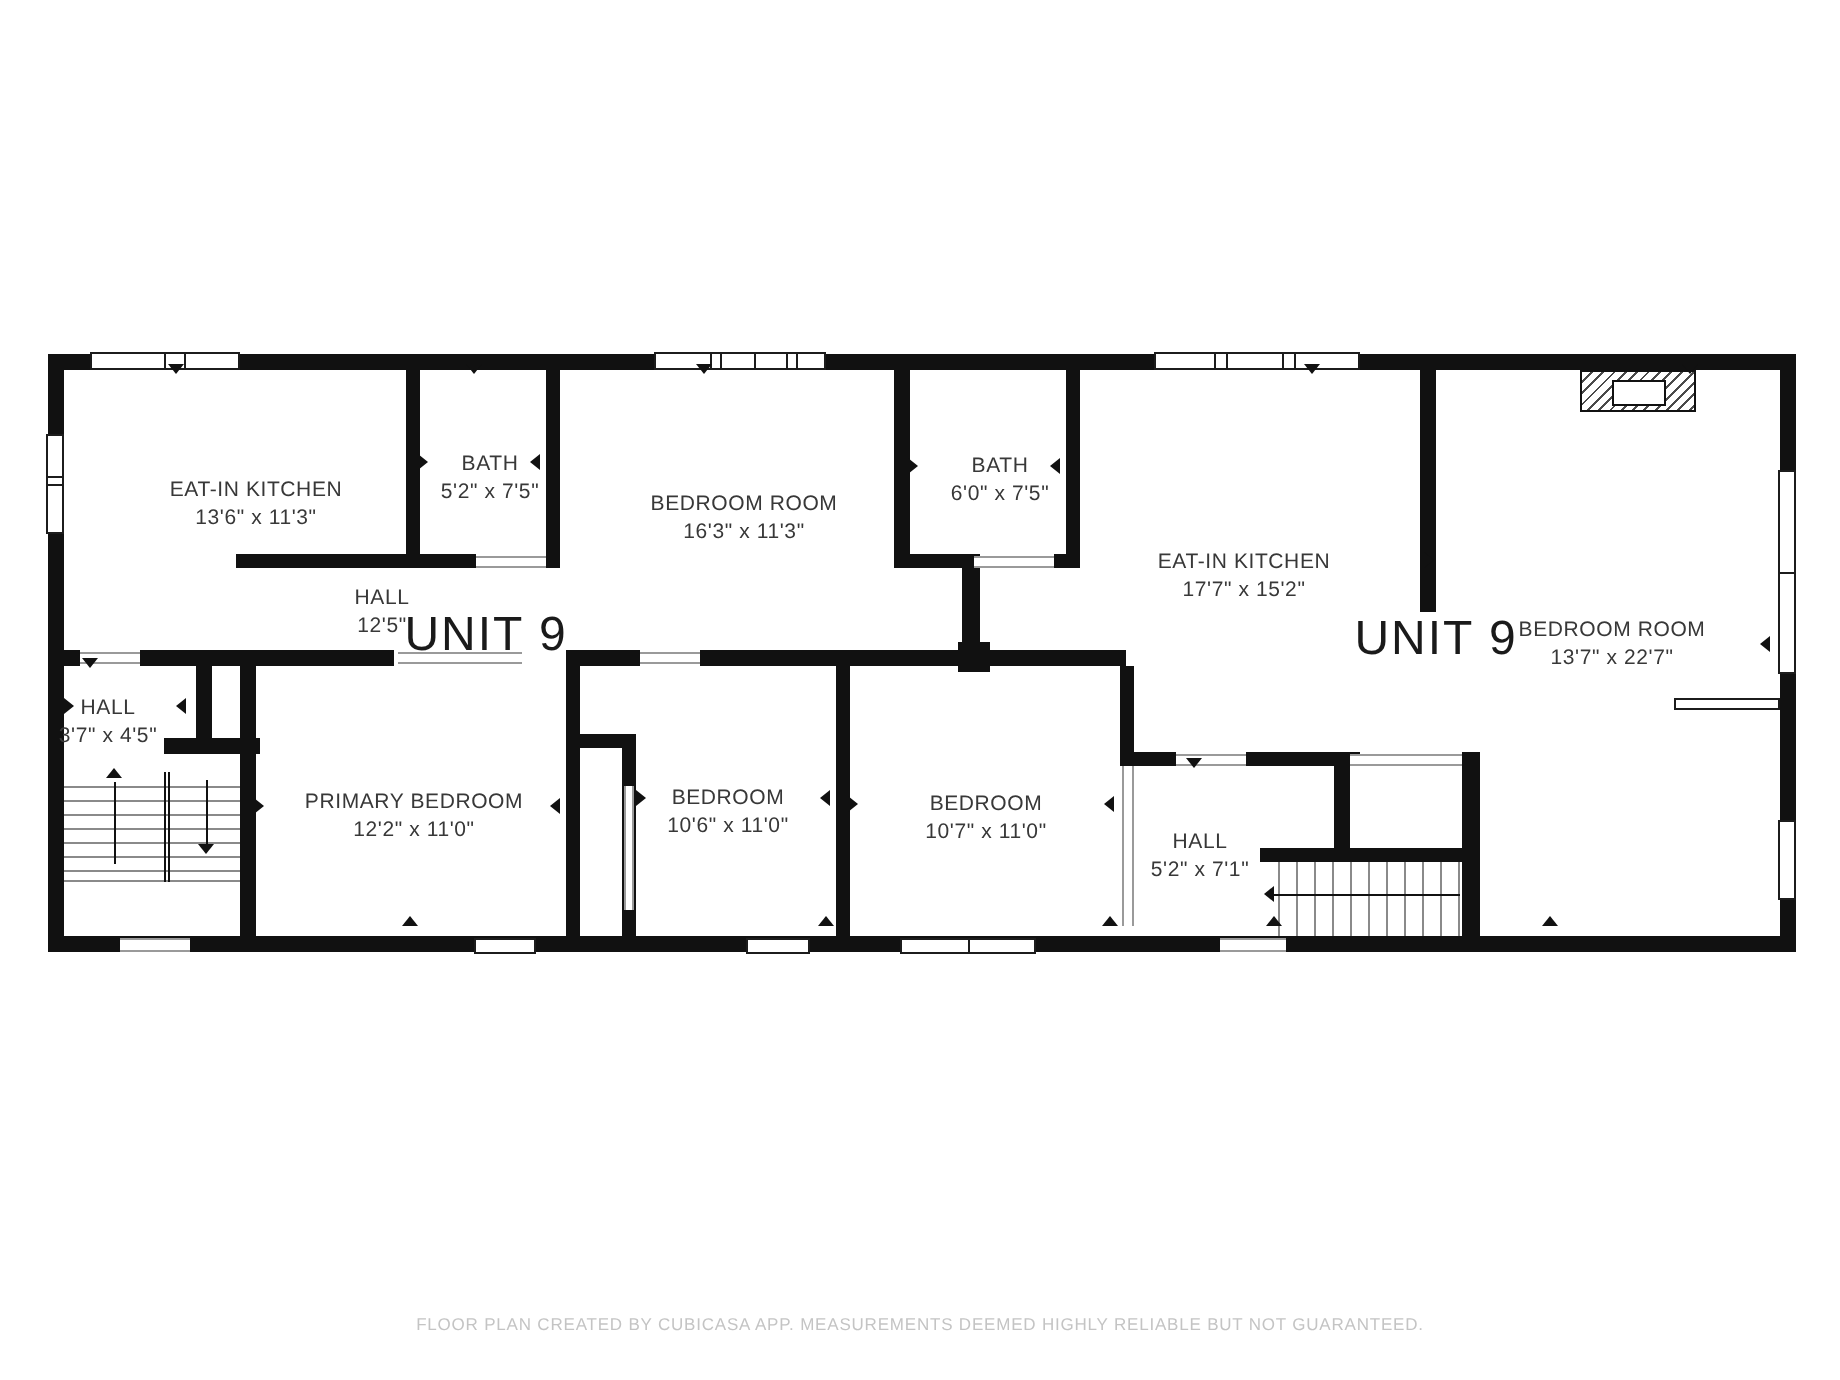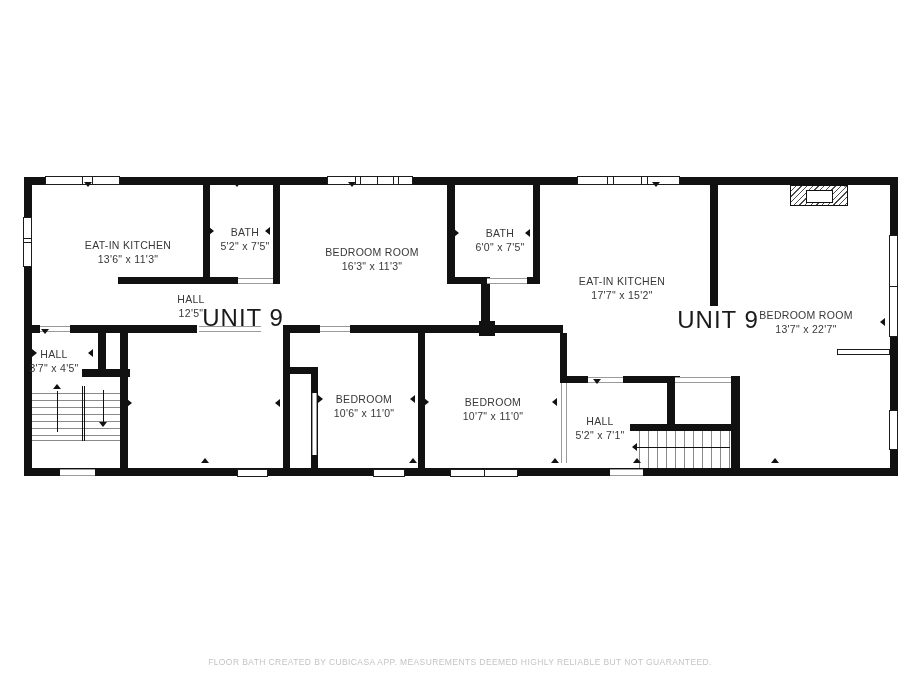--- a/index.html
+++ b/index.html
@@ -199,30 +199,34 @@
     <div class="rdims">13'7" x 22'7"</div>
   </div>
   <div class="room" style="left:191px;top:306px">
     <div class="rname">HALL</div>
     <div class="rdims">12'5"</div>
   </div>
   <div class="room" style="left:54px;top:361px">
     <div class="rname">HALL</div>
     <div class="rdims">3'7" x 4'5"</div>
   </div>
+  <div class="room" style="left:207px;top:408px">
+    <div class="rname">PRIMARY BEDROOM</div>
+    <div class="rdims">12'2" x 11'0"</div>
+  </div>
   <div class="room" style="left:364px;top:406px">
     <div class="rname">BEDROOM</div>
     <div class="rdims">10'6" x 11'0"</div>
   </div>
   <div class="room" style="left:493px;top:409px">
     <div class="rname">BEDROOM</div>
     <div class="rdims">10'7" x 11'0"</div>
   </div>
   <div class="room" style="left:600px;top:428px">
     <div class="rname">HALL</div>
     <div class="rdims">5'2" x 7'1"</div>
   </div>
 
   <div class="unit" style="left:243px;top:318px">UNIT 9</div>
   <div class="unit" style="left:718px;top:320px">UNIT 9</div>
 </div>
 
-<div class="disclaimer">FLOOR BATH CREATED BY CUBICASA APP. MEASUREMENTS DEEMED HIGHLY RELIABLE BUT NOT GUARANTEED.</div>
+<div class="disclaimer">FLOOR PLAN CREATED BY CUBICASA APP. MEASUREMENTS DEEMED HIGHLY RELIABLE BUT NOT GUARANTEED.</div>
 
 </body></html>

